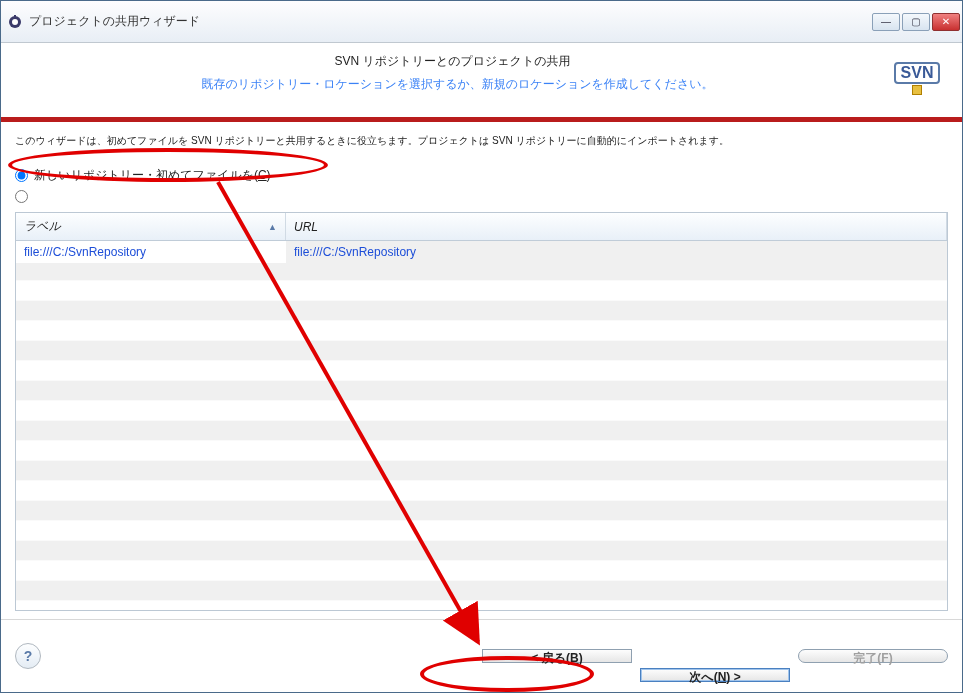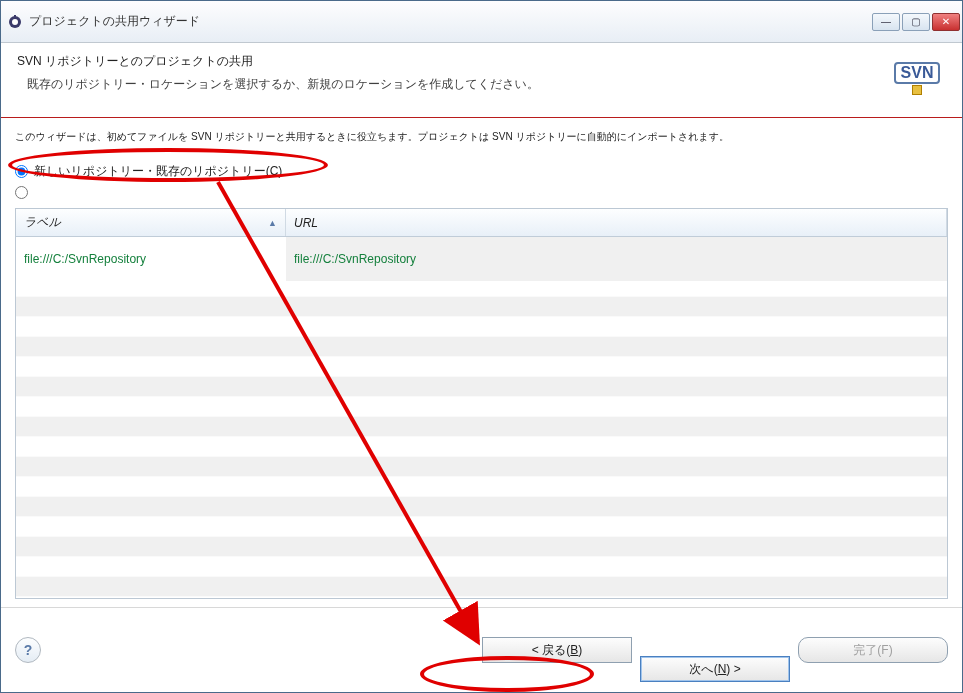--- a/index.html
+++ b/index.html
@@ -7,24 +7,24 @@
 
 .window { width: 963px; height: 693px; border: 1px solid #4a6a8a; background: #fff; display: flex; flex-direction: column; }
 
 .titlebar { height: 42px; background: linear-gradient(to bottom, #fdfdfe, #e8eef5); border-bottom: 1px solid #c0c8d0; display: flex; align-items: center; padding: 0 2px 0 6px; }
 .titlebar-icon { width: 16px; height: 16px; margin-right: 6px; display:flex; align-items:center; justify-content:center; }
 .titlebar-title { flex: 1; color: #333; font-size: 12px; }
 .win-controls { display: flex; gap: 2px; }
 .win-btn { width: 28px; height: 18px; border: 1px solid #8aa0b8; border-radius: 2px; background: linear-gradient(to bottom,#f4f8fc,#d8e4f0); display:flex; align-items:center; justify-content:center; font-size: 10px; color:#334; cursor: default; }
 .win-btn.close { background: linear-gradient(to bottom,#f08080,#c83030); color:#fff; border-color:#903030; }
 
-.banner { padding: 10px 16px 14px 16px; background: #fff; border-bottom: 1px solid #b91c1c; display:flex; }
+.banner { padding: 10px 16px 14px 16px; background: #fff; border-bottom: 5px solid #b91c1c; display:flex;text-align:center; }
 .banner-text { flex:1; }
 .banner-title { font-size: 12px; color: #222; margin-bottom: 6px; }
-.banner-sub { font-size: 12px; color: #404040; padding-left: 10px; }
+.banner-sub { font-size: 12px; color: #3b82f6; padding-left: 10px; }
 .banner-icon { width: 58px; height: 50px; display:flex; flex-direction:column; align-items:center; justify-content:center; }
 .svn-box { border: 2px solid #5a7aa8; border-radius: 4px; padding: 0 5px; font-weight: bold; color: #3a5a98; font-size: 16px; background:#fff; }
 .svn-dot { width:10px; height:10px; background:#e8c040; border:1px solid #b08000; margin-top:1px; }
 
 .content { flex:1; padding: 12px 14px 8px 14px; display:flex; flex-direction:column; overflow:hidden; }
 .intro { font-size: 10px; color:#222; margin-bottom: 16px; }
 
 .radio-row { display:flex; align-items:center; margin: 3px 0; font-size:12px; color:#222; }
 .radio-row input { margin-right: 6px; }
 .mnemonic { text-decoration: underline; }
@@ -33,28 +33,28 @@
 .thead { display:flex; background: linear-gradient(to bottom,#fdfeff,#e8f0f8); border-bottom:1px solid #c0ccd8; }
 .th { padding: 5px 8px; font-size:12px; color:#222; border-right:1px solid #d0dae4; display:flex; align-items:center; gap:4px;font-style:italic; }
 .th.label { width: 270px; }
 .th.url { flex:1;text-align:center; }
 .sort-ind { color:#5a7aa8; font-size:9px; margin-left:auto; }
 .tbody { flex:1; background:#f0f0f0; position:relative; }
 .row-stripes { position:absolute; inset:0; }
 .stripe { height:20px; border-bottom:1px solid #fafafa; }
 .stripe.white { background:#ffffff; }
 .trow { display:flex; position:relative; z-index:1; }
-.td { padding: 15px 8px; font-size:12px; color:#15803d; }
+.td { padding: 4px 8px; font-size:12px; color:#1d4ed8; }
 .td.label { width: 270px; background:#fff; }
 .td.url { flex:1; background:#f0f0f0; }
 
 .footer { border-top:1px solid #d8d8d8; padding: 10px 14px; display:flex; align-items:center; gap:8px; }
 .help-btn { width: 26px; height: 26px; border:1px solid #b0b8c0; border-radius:50%; background:linear-gradient(to bottom,#fdfeff,#e4ecf4); display:flex; align-items:center; justify-content:center; color:#5a7aa8; font-weight:bold; font-size:14px; cursor:default; }
 .footer-spacer { flex:1; }
-.btn { min-width: 150px; height: 26px; border:1px solid #8fa0b0; background:linear-gradient(to bottom,#fdfdfd,#e6e6e6); font-size:12px; color:#222; cursor:default; padding:0 16px; }
+.btn { min-width: 150px; height: 14px; border:1px solid #8fa0b0; background:linear-gradient(to bottom,#fdfdfd,#e6e6e6); font-size:12px; color:#222; cursor:default; padding:0 16px;font-weight:bold; }
 .btn.primary { border:1px solid #4a80c0; box-shadow: 0 0 0 1px #a0c4ec inset; margin-top: 38px; }
 .btn:disabled { color:#a0a0a0;border-radius:10px; }
 
 
 .annot { position:absolute; pointer-events:none; z-index: 50; }
 .ellipse { border: 4px solid #e00000; border-radius: 50%; }
 </style>
 </head>
 <body>
 
@@ -86,21 +86,21 @@
       <div class="svn-dot"></div>
     </div>
   </div>
 
   <div class="content">
     <div class="intro">このウィザードは、初めてファイルを SVN リポジトリーと共用するときに役立ちます。プロジェクトは SVN リポジトリーに自動的にインポートされます。</div>
 
     <label class="radio-row">
       <input type="radio" name="loc" checked="" style="">
       <span>
-        <span>新しいリポジトリー・既存のリポジトリー(</span><span class="mnemonic">C</span><span>)</span>
+        <span>新しいリポジトリー・初めてファイルを(</span><span class="mnemonic">C</span><span>)</span>
       </span>
     </label>
 
     <label class="radio-row">
       <input type="radio" name="loc" style="">
     </label>
 
     <div class="table-wrap">
       <div class="thead">
         <div class="th label">

